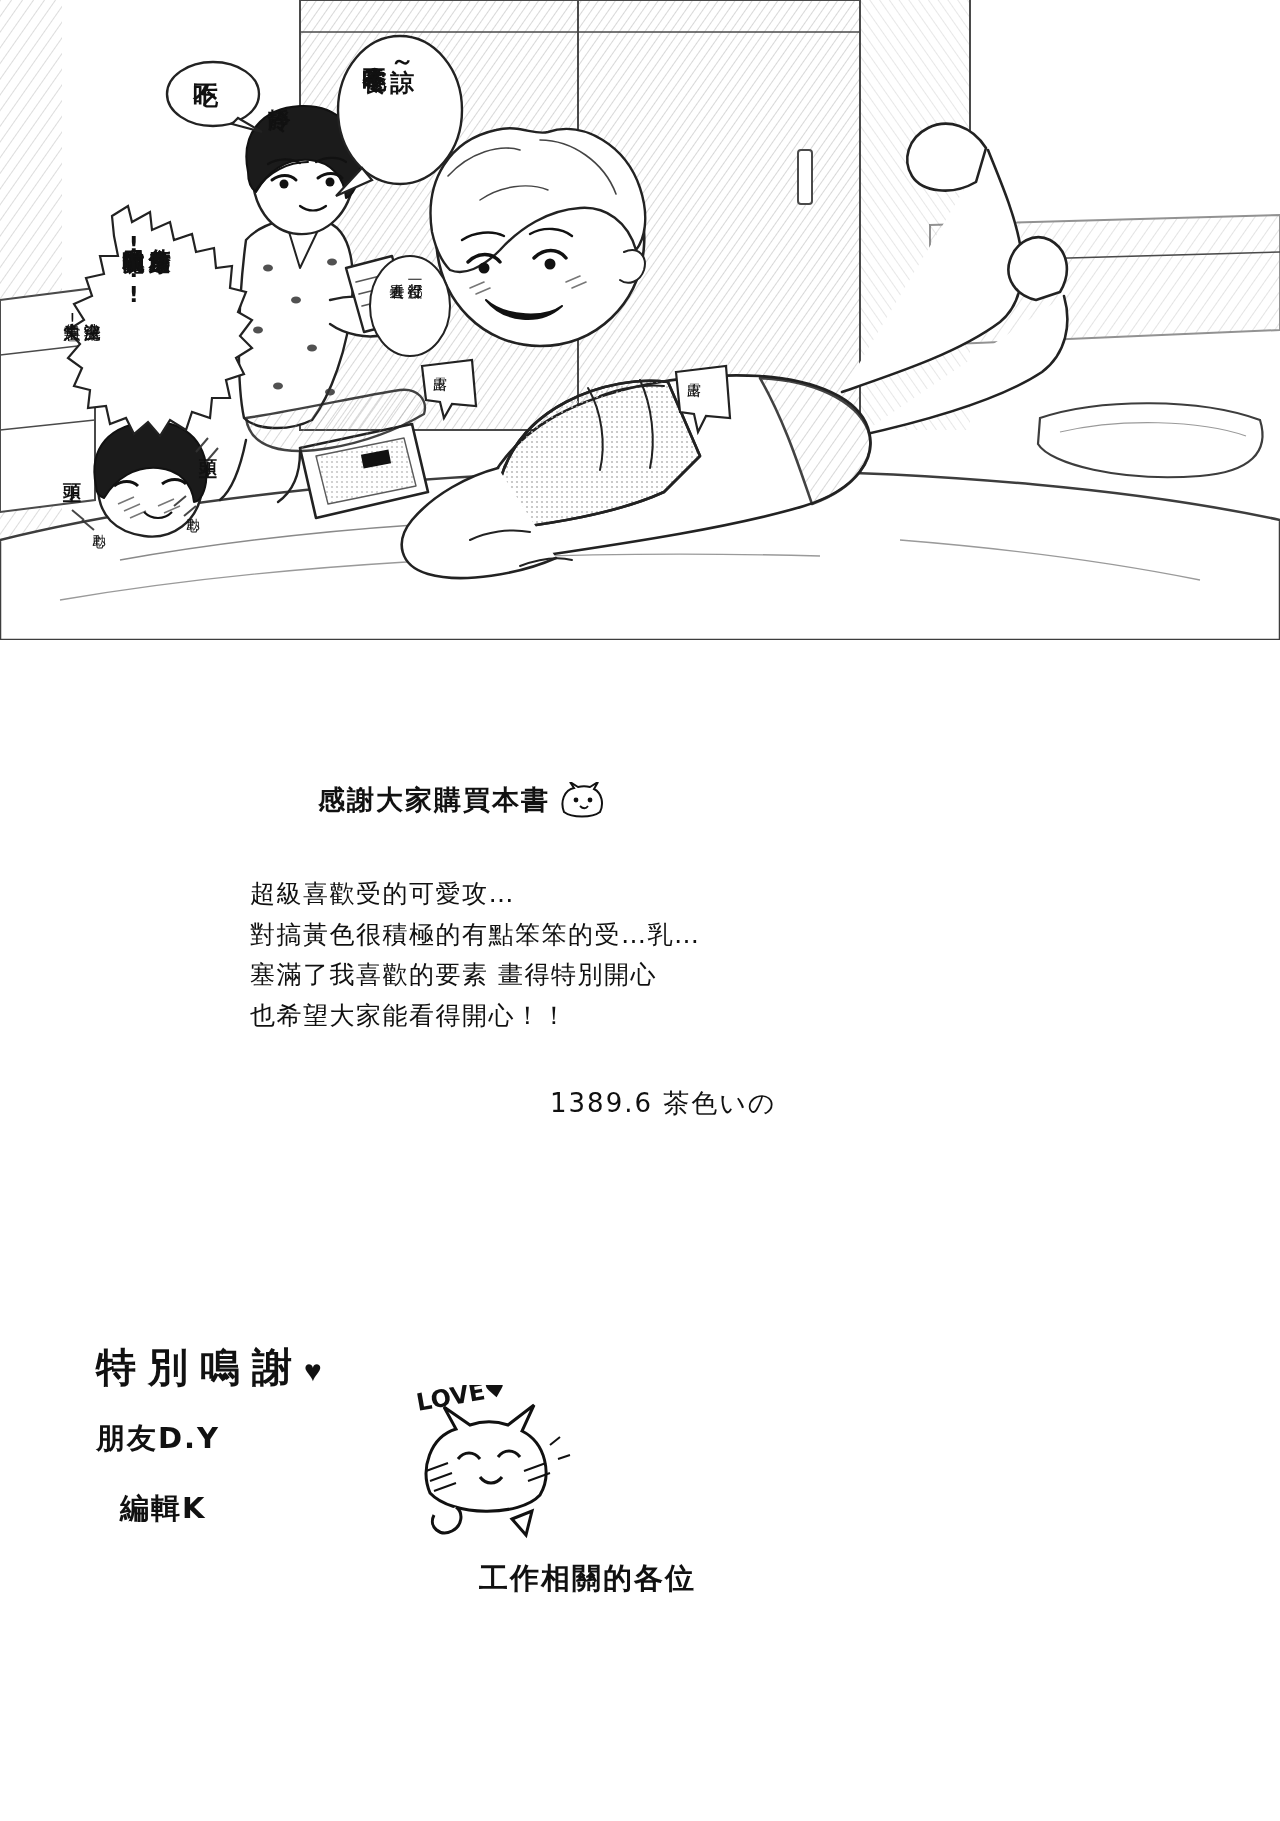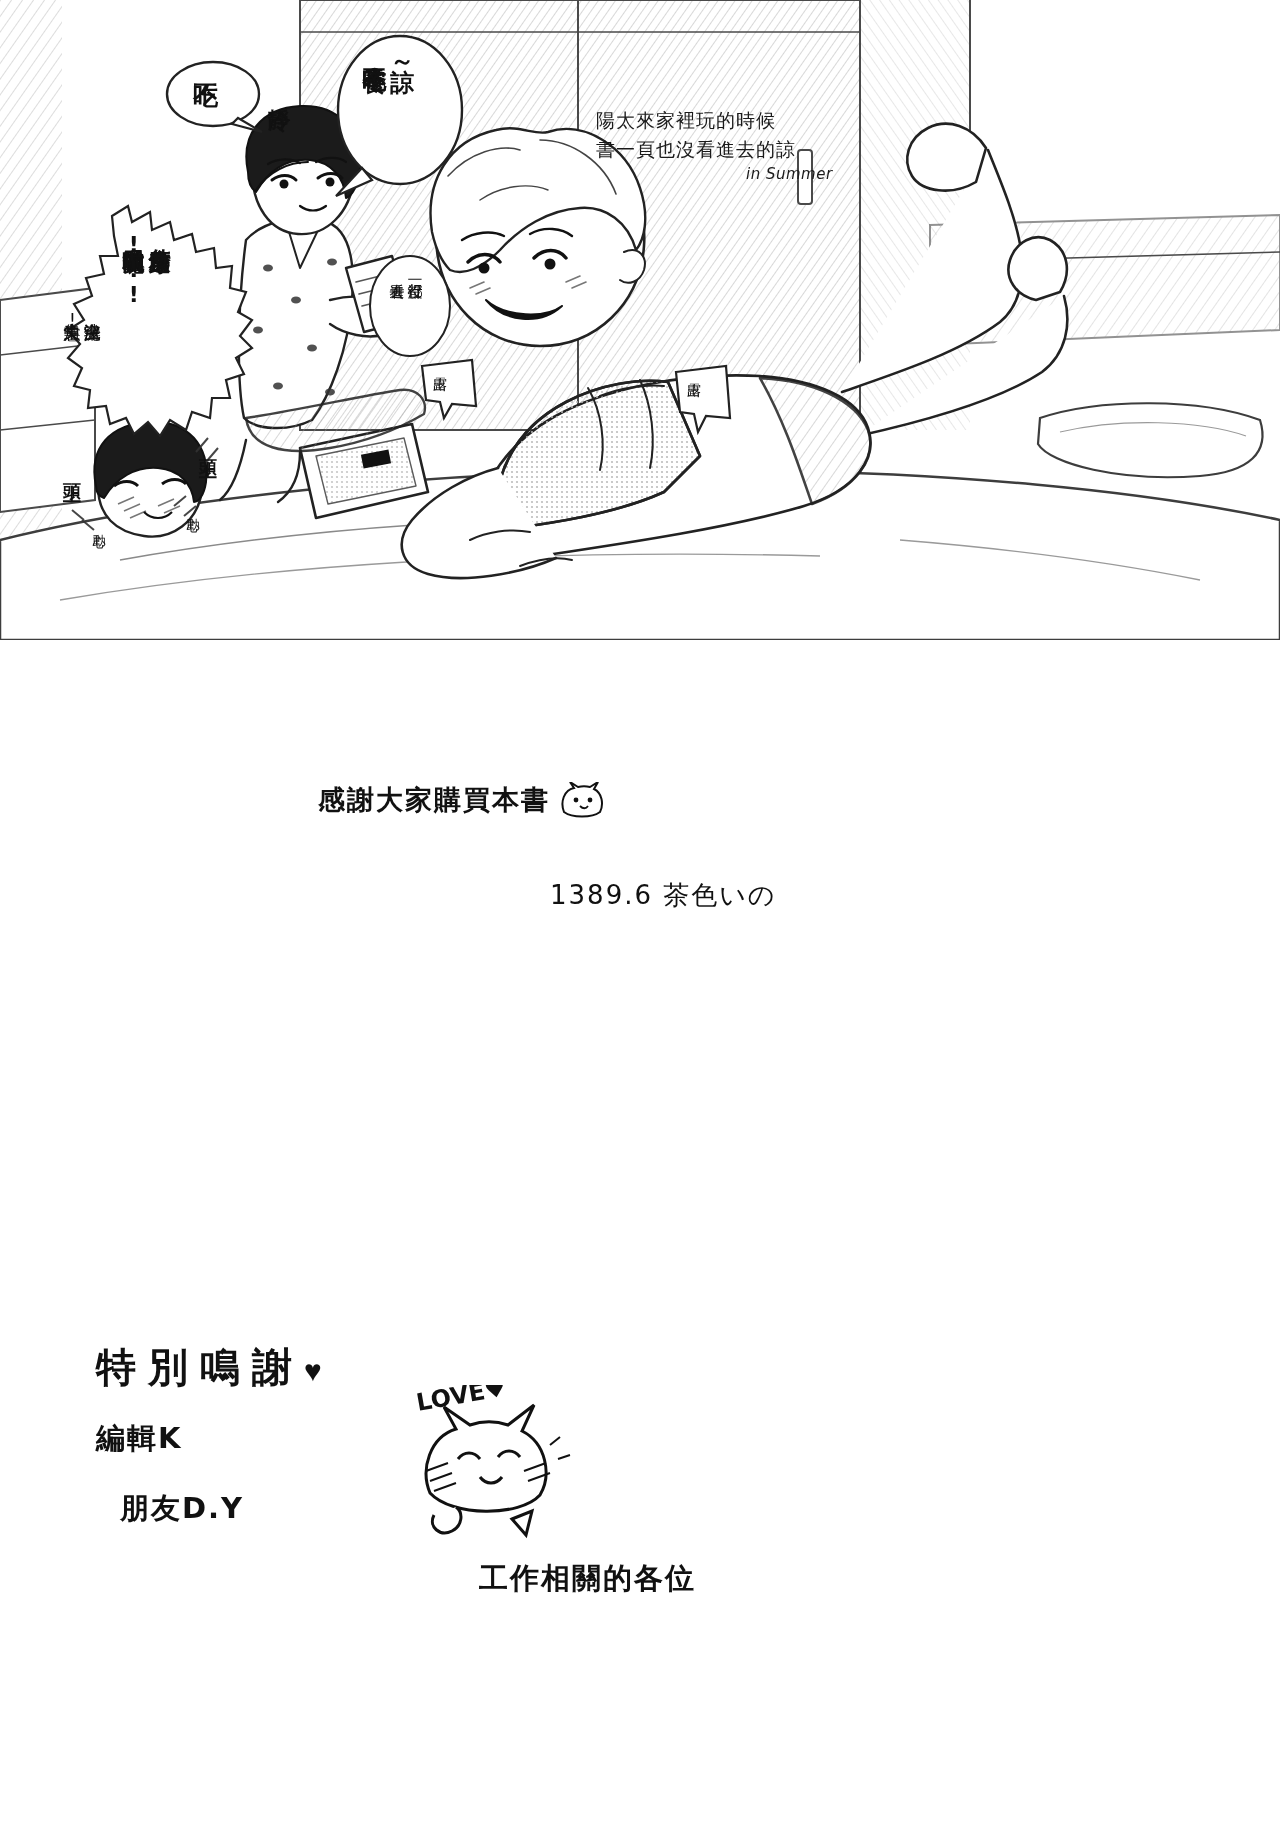--- a/index.html
+++ b/index.html
@@ -344,51 +344,50 @@
     <div class="bubble-text vert" style="left:62px; top:310px; font-size:17px; line-height:1.2;">完全沒辦法
 集中注意力!</div>
 
     <div class="bubble-text vert" style="left:432px; top:366px; font-size:14px; line-height:1.1;">露出</div>
     <div class="bubble-text vert" style="left:686px; top:372px; font-size:14px; line-height:1.1;">露出</div>
     <div class="bubble-text vert" style="left:198px; top:446px; font-size:18px; font-weight:bold;">上頭</div>
     <div class="bubble-text vert" style="left:62px; top:470px; font-size:18px; font-weight:bold;">上頭</div>
     <div class="bubble-text vert" style="left:186px; top:508px; font-size:13px;">心動</div>
     <div class="bubble-text vert" style="left:92px; top:524px; font-size:13px;">心動</div>
 
-    <div class="hdr-note" style="left:596px; top:106px;">
-      <span style="white-space:pre-line;">陽太來家裡玩的時候
-書一頁也沒看進去的諒</span>
-      <span class="sub">in Summer</span>
-    </div>
   </div>
 
   <div class="afterword">
     <div class="thanks-line">
       <span>感謝大家購買本書</span>
       <svg width="54" height="36" viewBox="0 0 54 36">
         <path d="M8 30 C 4 20, 8 8, 18 6 L14 0 L22 5 C 26 4, 30 4, 34 5 L42 0 L38 7
                  C 46 11, 48 22, 44 30 C 36 36, 16 36, 8 30 Z" fill="#ffffff" stroke="#111" stroke-width="2"></path>
         <circle cx="20" cy="18" r="2.4" fill="#111"></circle>
         <circle cx="34" cy="18" r="2.4" fill="#111"></circle>
         <path d="M24 24 C 27 27, 30 27, 32 24" fill="none" stroke="#111" stroke-width="1.8"></path>
       </svg>
     </div>
 
     <div class="body-block">
+      <p class="tight" style="white-space:pre-line;">超級喜歡受的可愛攻…
+對搞黃色很積極的有點笨笨的受…乳…
+塞滿了我喜歡的要素 畫得特別開心
+也希望大家能看得開心！！</p>
       <div class="sign">1389.6 茶色いの</div>
     </div>
   </div>
 
   <div class="special">
     <div class="special-title">
       <span>特別鳴謝</span><span class="heart">♥</span>
     </div>
     <ul>
+      <li>朋友D.Y</li>
       <li>編輯K</li>
-      <li>朋友D.Y</li>
       <li>工作相關的各位</li>
     </ul>
   </div>
 
   <div class="cat-doodle">
     <svg width="180" height="180" viewBox="0 0 180 180">
       <text x="18" y="26" font-family="'DejaVu Sans', sans-serif" font-size="24" font-weight="bold" fill="#111" transform="rotate(-10 18 26)">LOVE♥</text>
       <path d="M30 108 C 20 84, 30 52, 56 44 L44 22 L70 40 C 82 36, 96 36, 108 40 L134 20 L122 46
                C 146 58, 152 90, 140 110 C 120 132, 52 132, 30 108 Z" fill="#ffffff" stroke="#111" stroke-width="3"></path>
       <path d="M58 74 C 64 66, 74 66, 80 74" fill="none" stroke="#111" stroke-width="3"></path>

